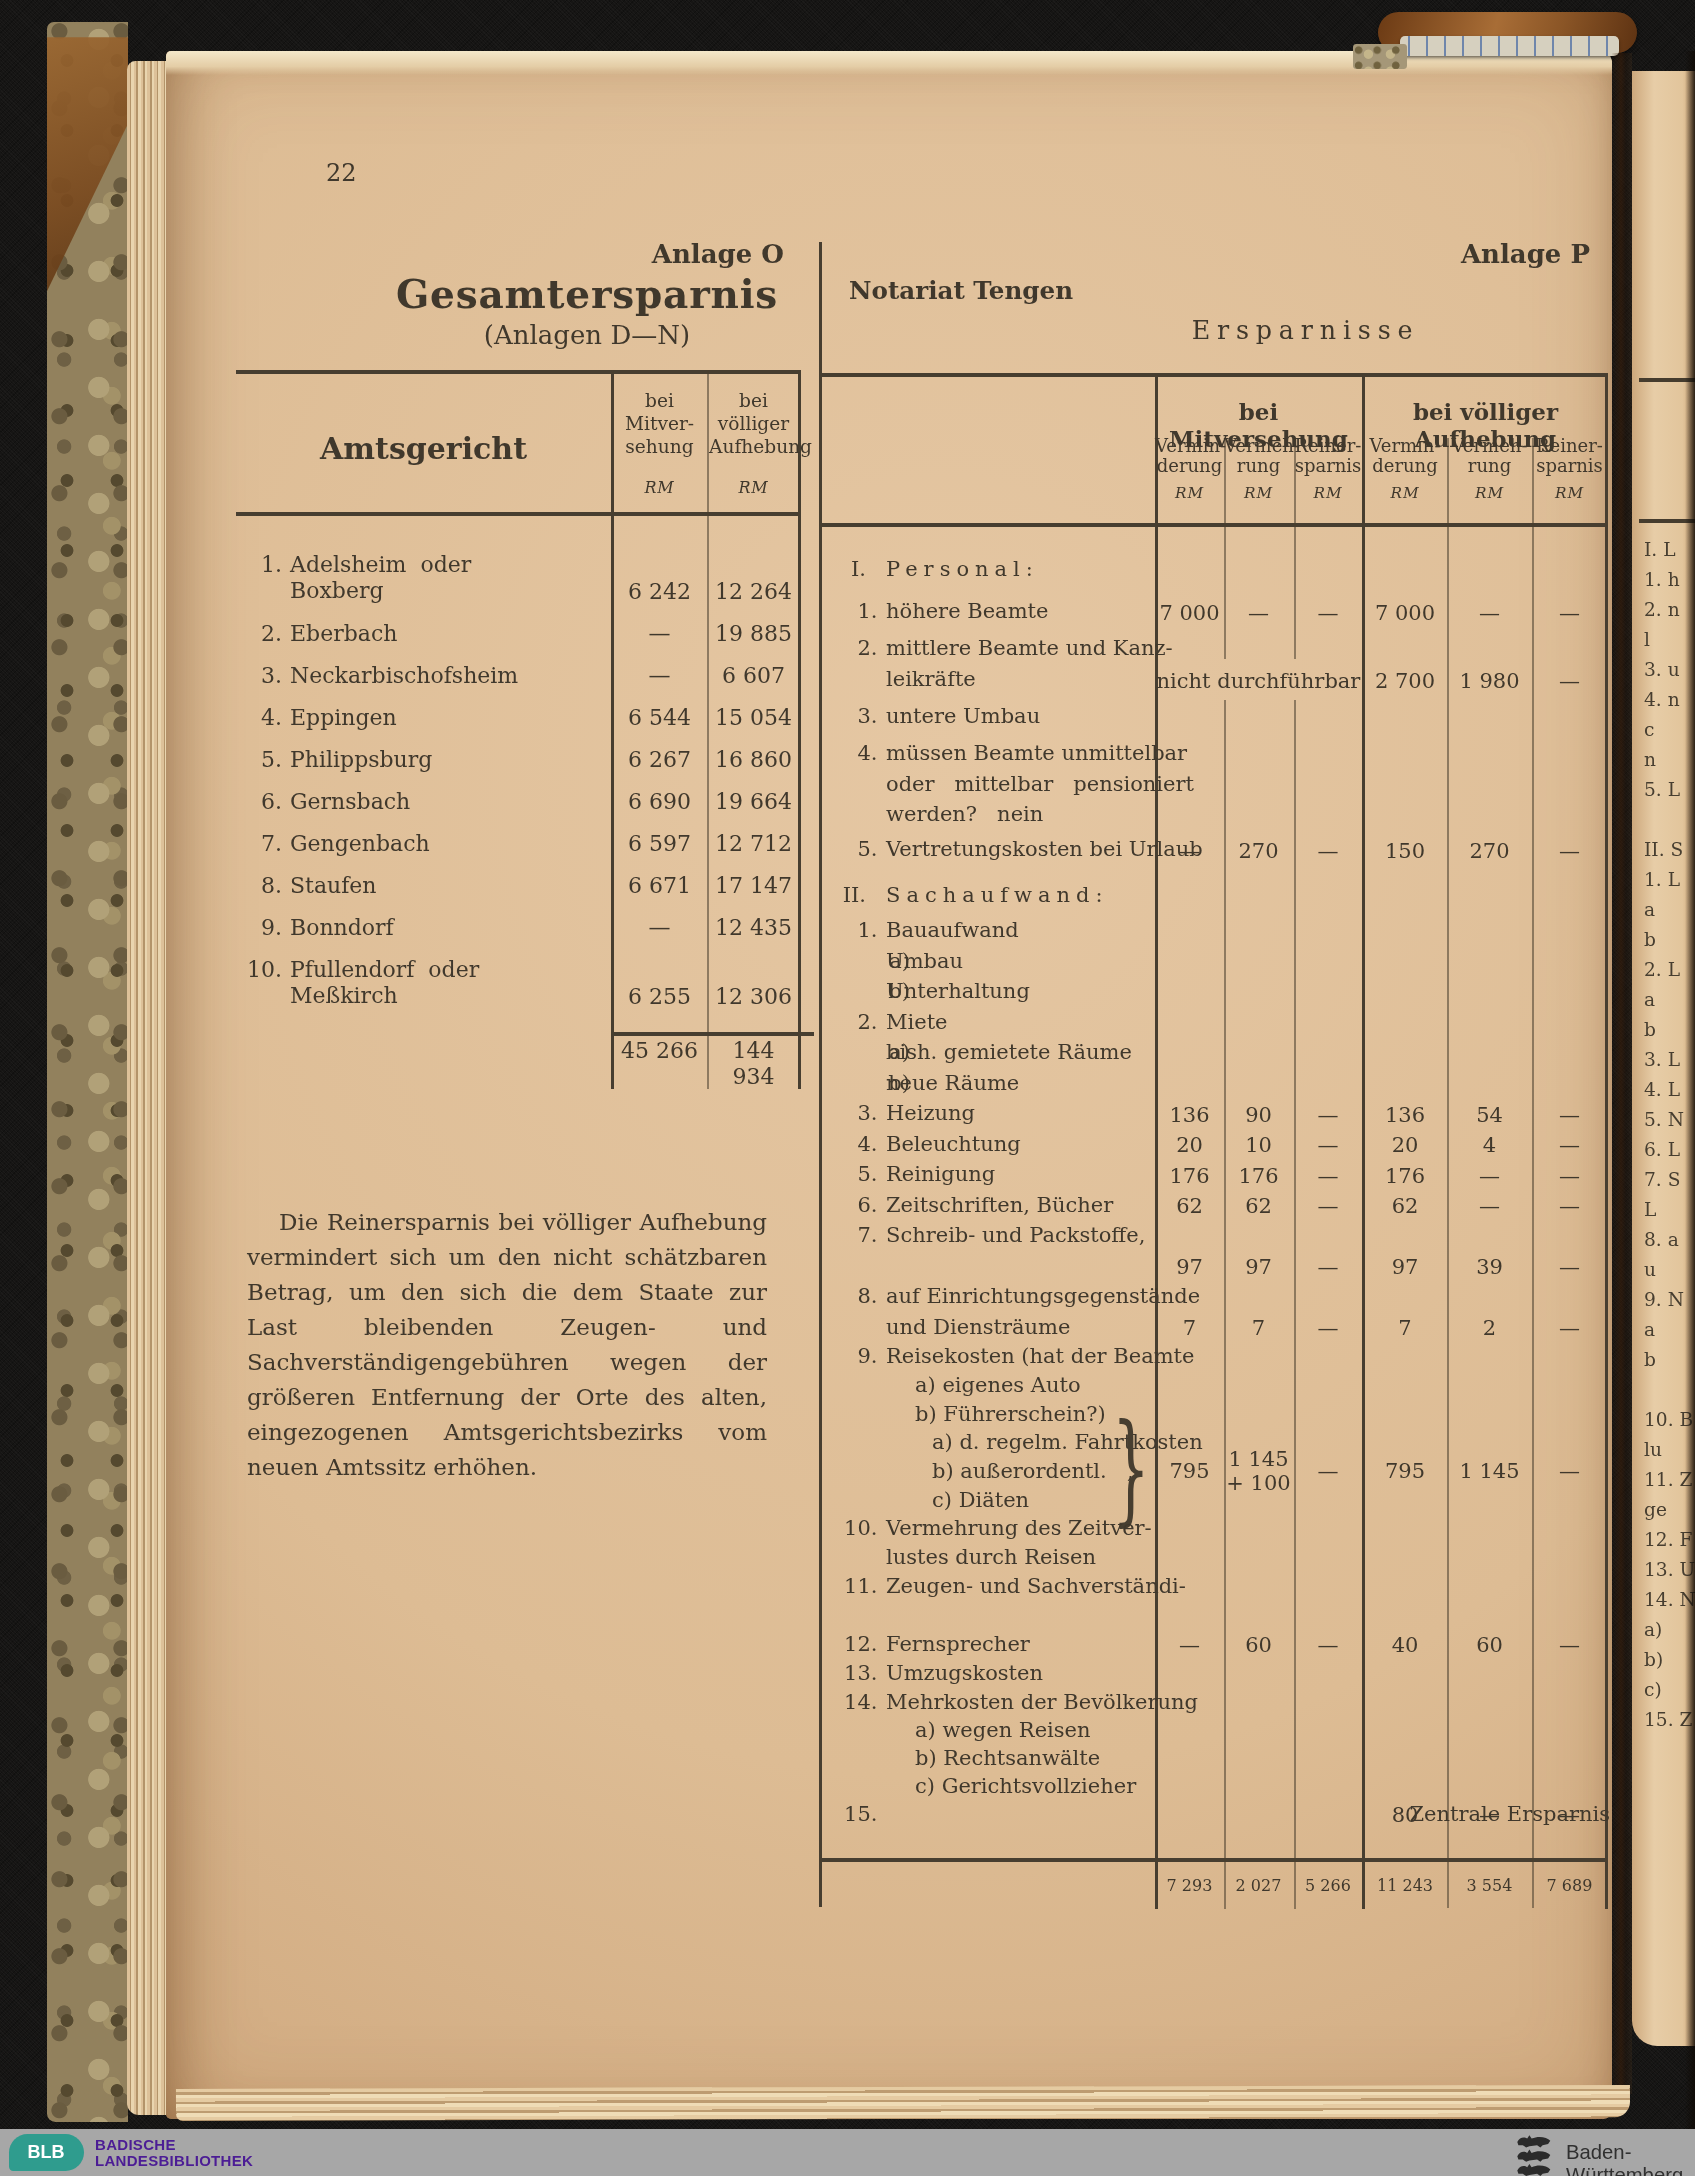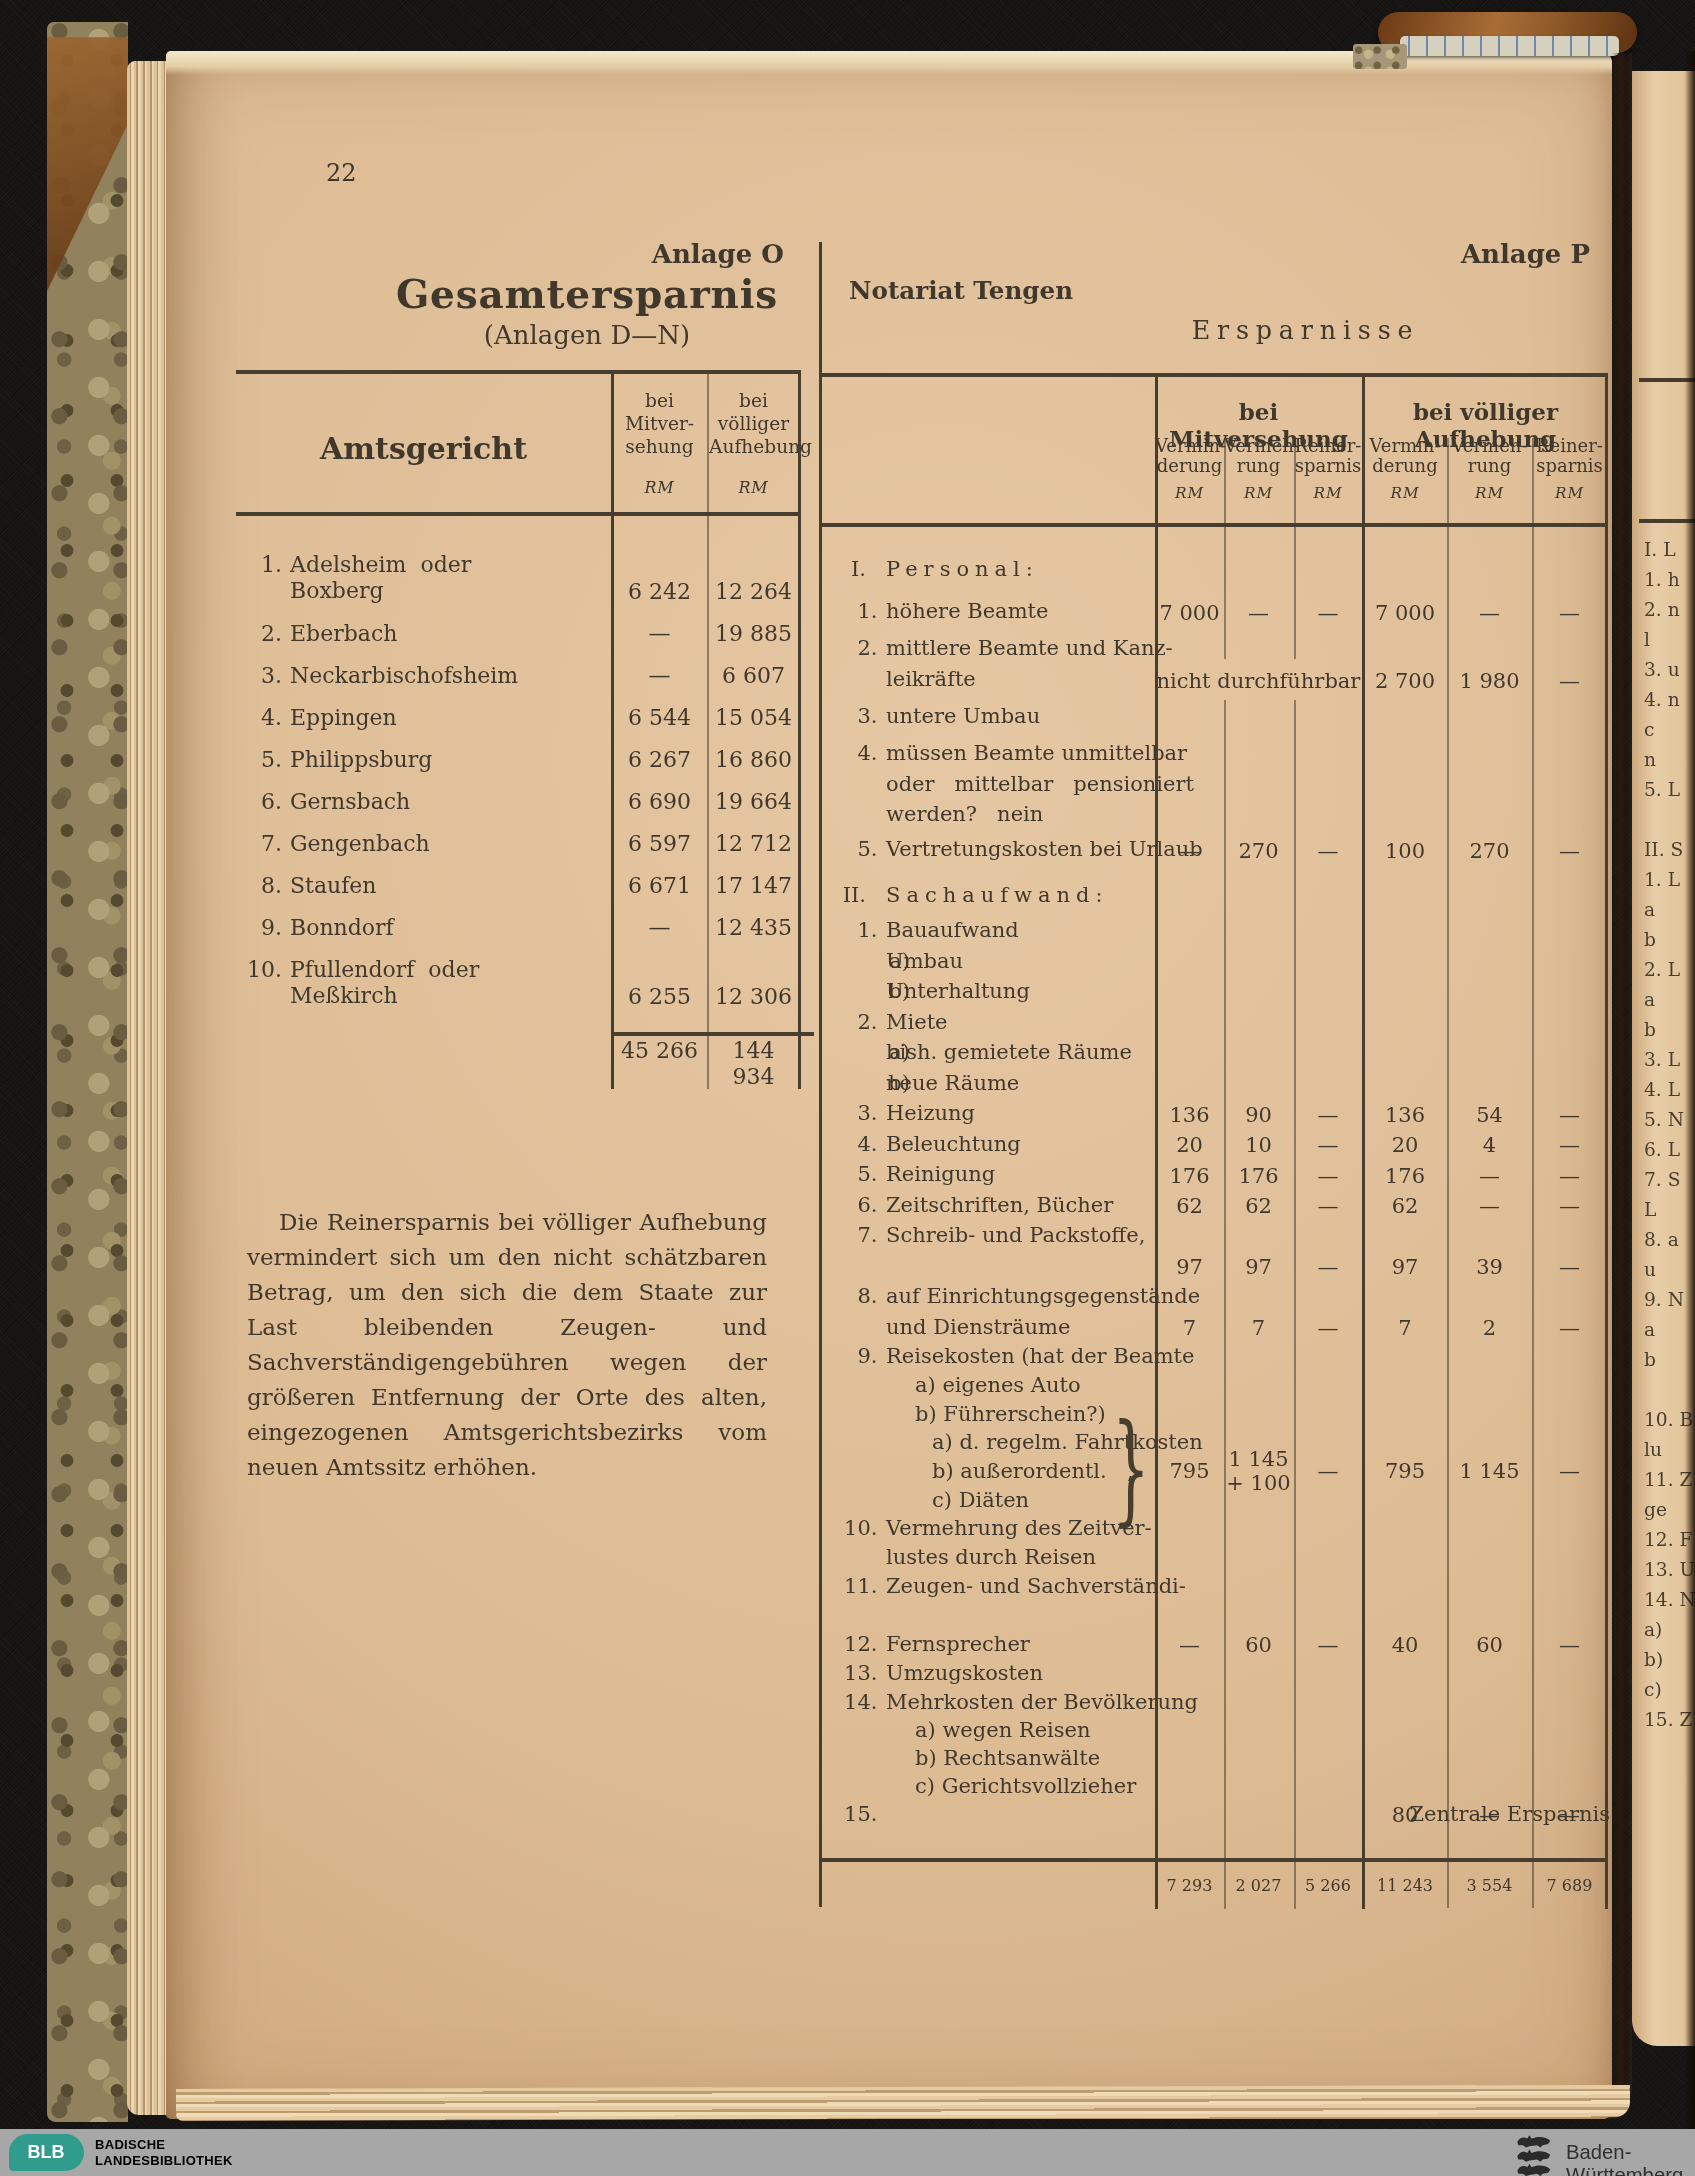--- a/index.html
+++ b/index.html
@@ -75,21 +75,21 @@
   .pc3{left:542px;width:86px;}.pc4{left:627px;width:85px;}.pc5{left:712px;width:75px;}
   .pspan{left:335px;width:207px;}
   .brace{position:absolute;left:292px;top:-6.8px;font-size:119px;line-height:95px;transform:scaleX(.5);transform-origin:left center;color:#473e30;}
   .psub{position:absolute;top:63px;text-align:center;font-size:18px;line-height:20.3px;}
   .psub .rm{display:block;margin-top:6.8px;font-size:15.3px;}
   .o-h-c{position:absolute;top:18.6px;text-align:center;font-size:18.6px;line-height:23px;}
   .o-h-rm{position:absolute;top:108px;text-align:center;}
   
   .footer{position:absolute;left:0;top:2129px;width:1695px;height:47px;background:#a7a7a7;font-family:"Liberation Sans","DejaVu Sans",sans-serif;}
   .blb-badge{position:absolute;left:8.5px;top:5.1px;width:75px;height:37px;border-radius:18.6px 18.6px 18.6px 4.2px;display:flex;align-items:center;justify-content:center;color:#fff;font-weight:bold;font-size:18px;}
-  .blb-text{position:absolute;left:95px;top:7.6px;font-weight:bold;font-size:13px;line-height:16px;color:#000000;letter-spacing:0.3px;}
+  .blb-text{position:absolute;left:95px;top:7.6px;font-weight:bold;font-size:15px;line-height:16px;color:#4c1d95;letter-spacing:0.3px;}
   .bw-text{position:absolute;left:1566px;top:12px;font-size:20.3px;color:#303030;}
   .bw-lions{position:absolute;left:1514px;top:2.5px;}
 </style>
 </head>
 <body>
 
 <div class="stage">
 
   <div class="cover">
     <div class="leather"></div>
@@ -347,21 +347,21 @@
           </div>
         </div>
         <div class="prow" style="height: 30.5px; margin-top: 3.4px;">
           <div class="pno" style="line-height: 30.5px;">5.</div>
           <div class="plines">
             <div class="pline" style="height: 30.5px; line-height: 30.5px;">Vertretungskosten bei Urlaub</div>
           </div>
           <div class="pv pc0">—</div>
           <div class="pv pc1">270</div>
           <div class="pv pc2">—</div>
-          <div class="pv pc3">100</div>
+          <div class="pv pc3">150</div>
           <div class="pv pc4">270</div>
           <div class="pv pc5">—</div>
         </div>
         <div class="prow sect" style="height: 30.5px; margin-top: 15.3px;">
           <div class="pno" style="line-height: 30.5px;">II.</div>
           <div class="plines">
             <div class="pline" style="height: 30.5px; line-height: 30.5px;">Sachaufwand:</div>
           </div>
         </div>
         <div class="prow" style="height: 30.5px; margin-top: 5.1px;">

